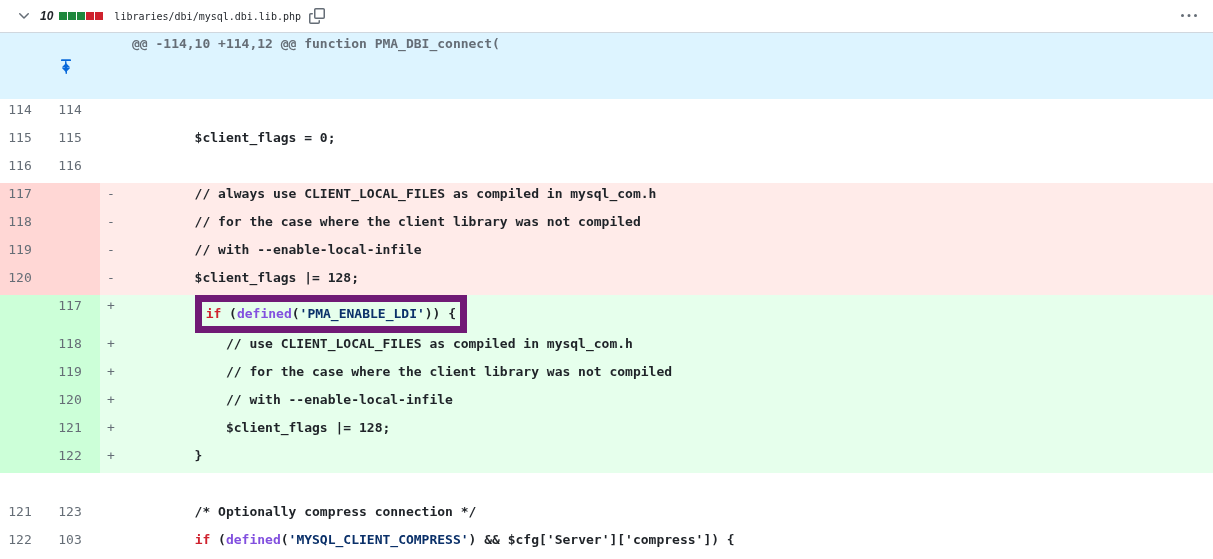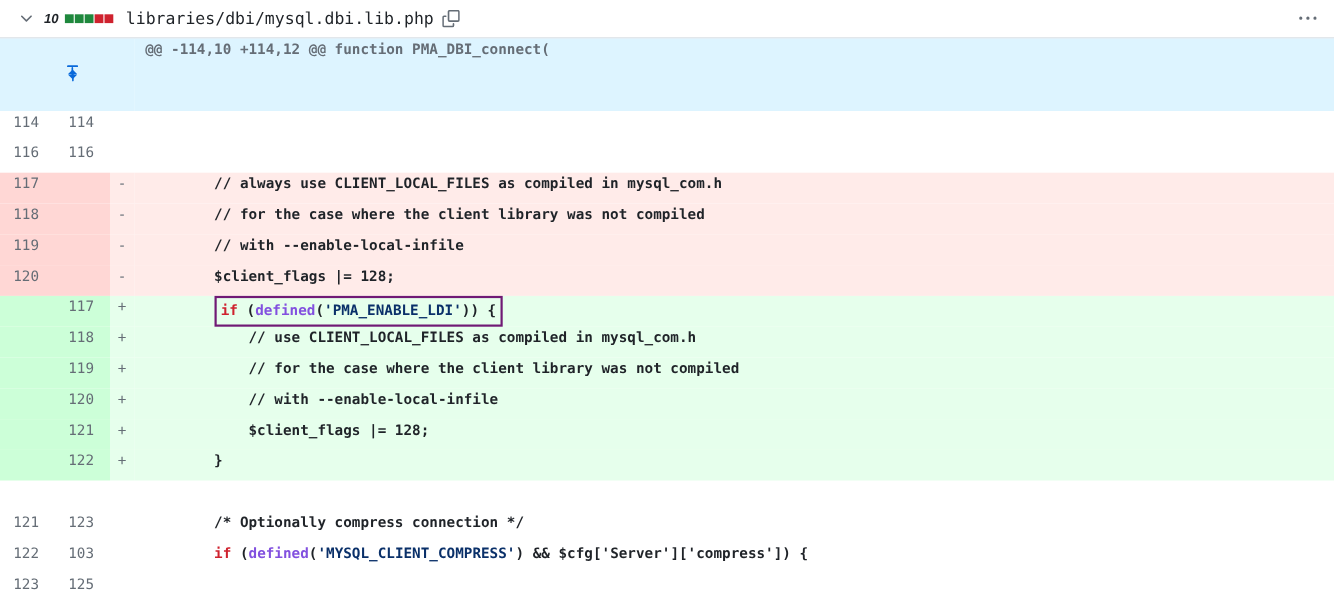--- a/index.html
+++ b/index.html
@@ -4,42 +4,42 @@
 <style>
   * { box-sizing: border-box; margin: 0; padding: 0; }
   body { font-family: -apple-system, BlinkMacSystemFont, "Segoe UI", Helvetica, Arial, sans-serif; font-size: 12px; color: #1f2328; background: #fff; width: 1213px; }
   .file-header { display: flex; align-items: center; padding: 8px 16px; border-bottom: 1px solid #d0d7de; background: #fff; }
   .chevron { width: 16px; height: 16px; fill: #656d76; cursor: pointer; margin-right: 8px; }
   .diff-count { font-weight: 600; margin-right: 6px; color: #1f2328; font-style: italic; }
   .diffstat { display: inline-flex; margin-right: 10px; }
   .diffstat span { width: 8px; height: 8px; margin-right: 1px; }
   .sq-add { background: #1f883d; }
   .sq-del { background: #cf222e; }
-  .filepath { font-family: ui-monospace, SFMono-Regular, Menlo, Consolas, monospace; color: #1f2328; font-size: 15px; }
+  .filepath { font-family: ui-monospace, SFMono-Regular, Menlo, Consolas, monospace; color: #1f2328; font-size: 10px; }
   .copy-icon { width: 16px; height: 16px; fill: #656d76; margin-left: 8px; cursor: pointer; }
   .spacer { flex: 1; }
   .kebab { width: 16px; height: 16px; fill: #656d76; cursor: pointer; }
   .diff-table { width: 100%; border-collapse: collapse; font-family: ui-monospace, SFMono-Regular, Menlo, Consolas, monospace; font-size: 13px; table-layout: fixed; }
   .diff-table td { vertical-align: top; white-space: pre; line-height: 22px; height: 28px; }
-  .ln { width: 50px; text-align: left; color: #656d76; padding-right: 10px; user-select: none; padding-left: 12px; }
+  .ln { width: 50px; text-align: center; color: #656d76; padding-right: 10px; user-select: none; }
   .marker { width: 22px; text-align: center; color: #656d76; user-select: none; }
   .code { padding-left: 10px; font-weight: bold; }
   .hunk-row td { background: #ddf4ff; }
   .hunk-row .ln-expand { background: #ddf4ff; text-align: center; }
   .hunk-row .code { color: #656d76; }
   .expand-icon { width: 16px; height: 16px; fill: #0969da; vertical-align: middle; }
   .ctx td { background: #fff; }
   .del td { background: #ffebe9; }
   .del .ln { background: #ffd7d5; }
   .add td { background: #e6ffec; }
   .add .ln { background: #ccffd8; }
   .kw { color: #cf222e; }
   .fn { color: #8250df; }
   .str { color: #0a3069; }
-  .redbox { border: 2px solid #701a75; padding: 1px 4px; display: inline-block; }
+  .redbox { border: 7px solid #701a75; padding: 1px 4px; display: inline-block; }
 </style>
 </head>
 <body>
 
 <div class="file-header">
   <svg class="chevron" viewBox="0 0 16 16">
       <path d="M12.78 5.22a.75.75 0 010 1.06l-4.25 4.25a.75.75 0 01-1.06 0L3.22 6.28a.75.75 0 011.06-1.06L8 8.94l3.72-3.72a.75.75 0 011.06 0z"></path>
     </svg>
   <span class="diff-count">10</span>
   <span class="diffstat">
@@ -76,20 +76,26 @@
           </svg>
   </td>
   <td class="marker"></td>
   <td class="code">@@ -114,10 +114,12 @@ function PMA_DBI_connect(</td>
 </tr>
 <tr class="ctx">
         <td class="ln">114</td>
         <td class="ln">114</td>
         <td class="marker"> </td>
         <td class="code"></td>
+      </tr>
+      <tr class="ctx">
+        <td class="ln">115</td>
+        <td class="ln">115</td>
+        <td class="marker"> </td>
+        <td class="code">        $client_flags = 0;</td>
       </tr>
       <tr class="ctx">
         <td class="ln">116</td>
         <td class="ln">116</td>
         <td class="marker"> </td>
         <td class="code"></td>
       </tr>
       <tr class="del">
         <td class="ln">117</td>
         <td class="ln"></td>

